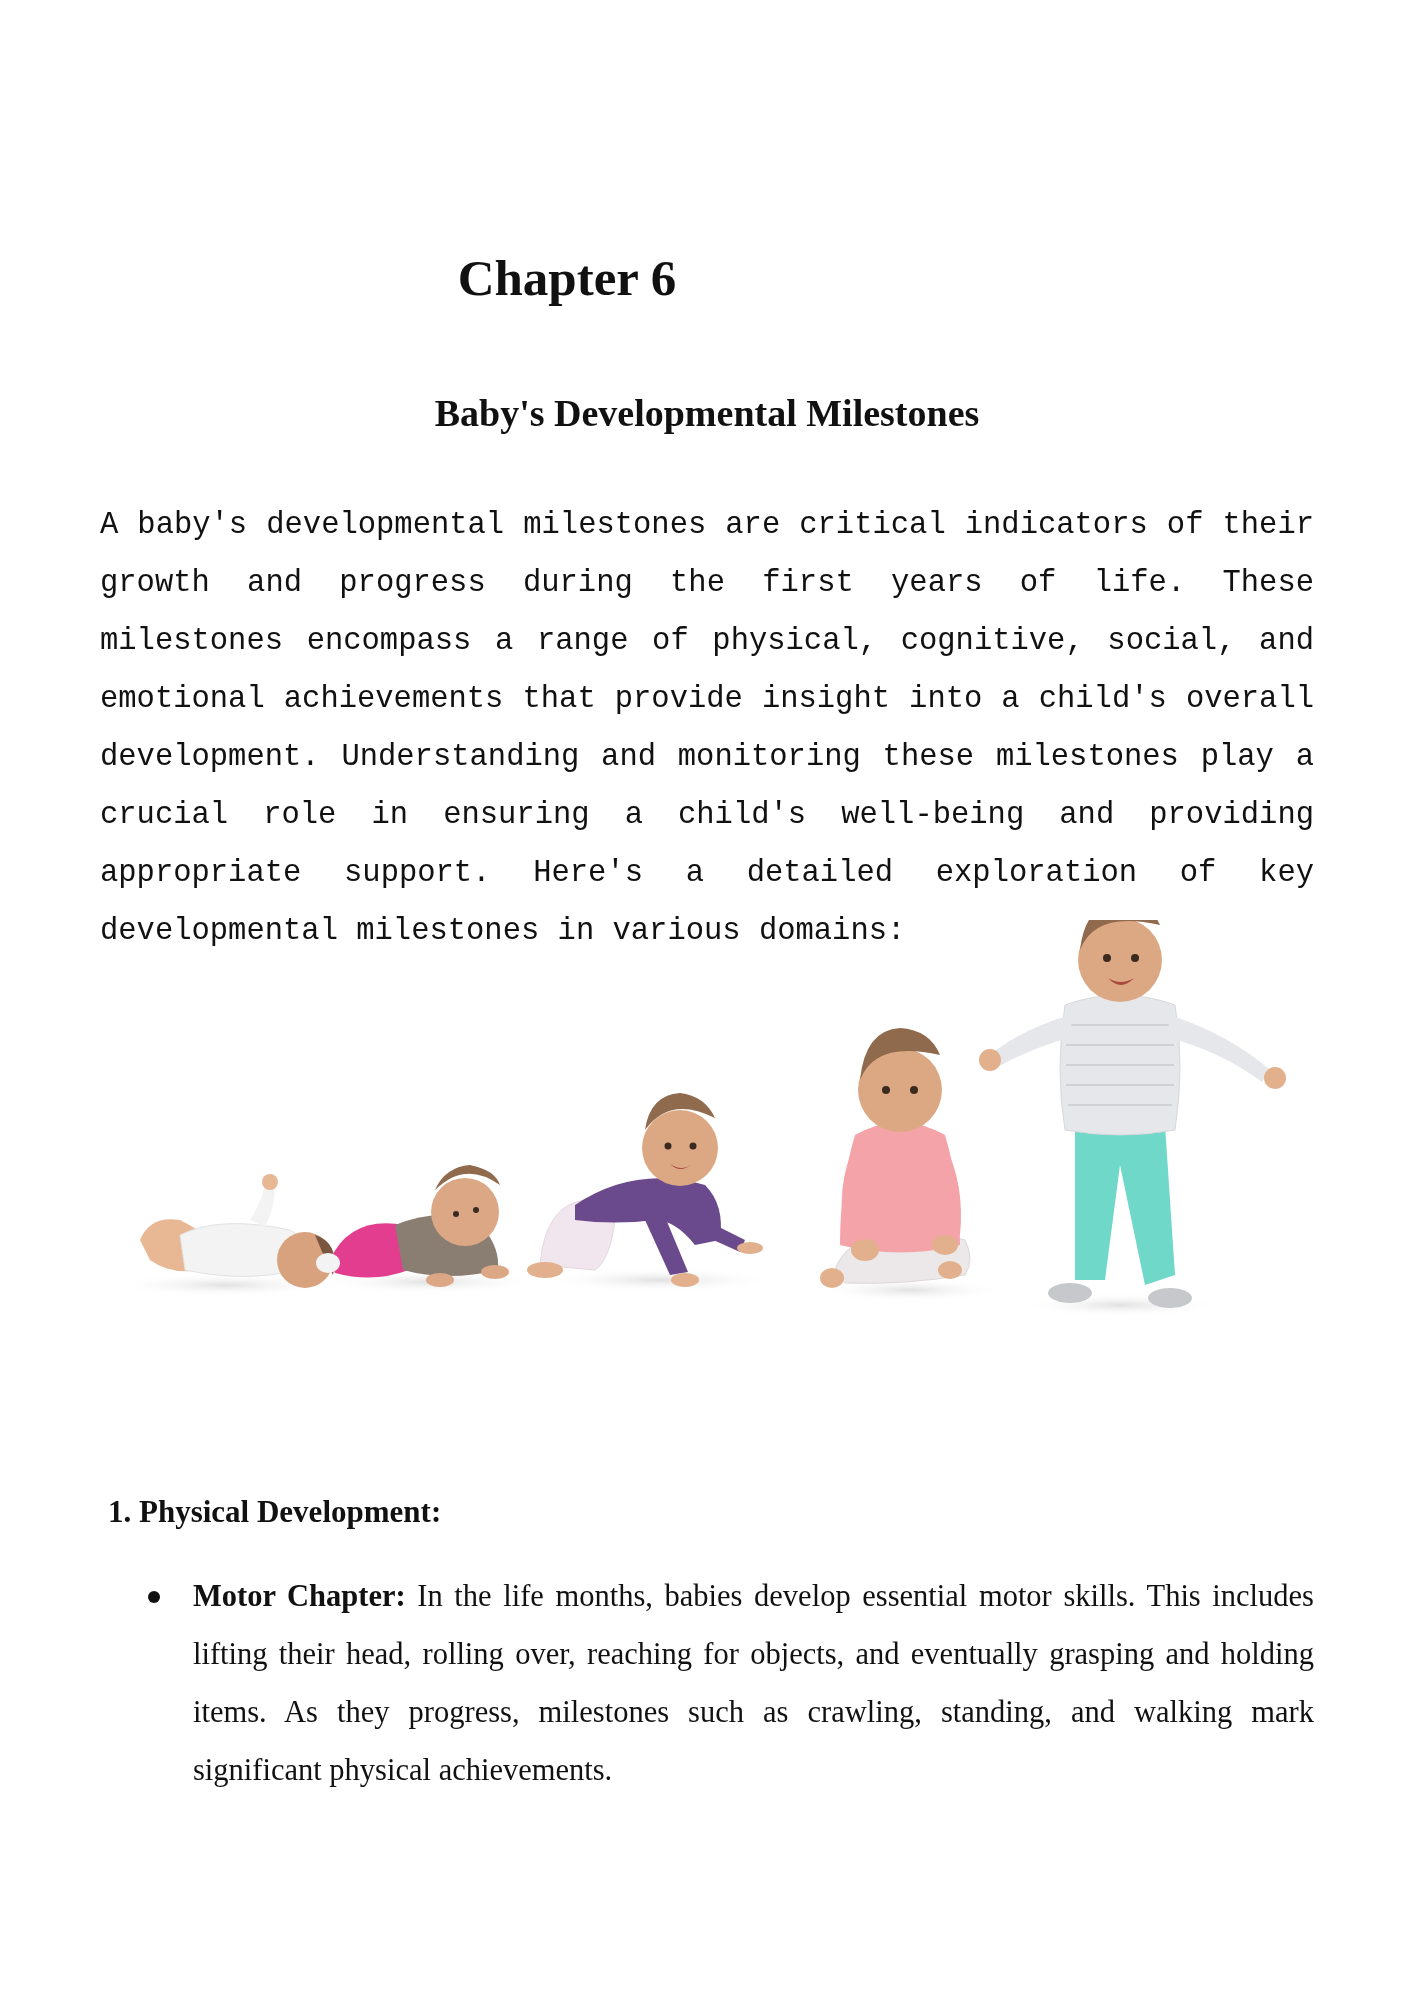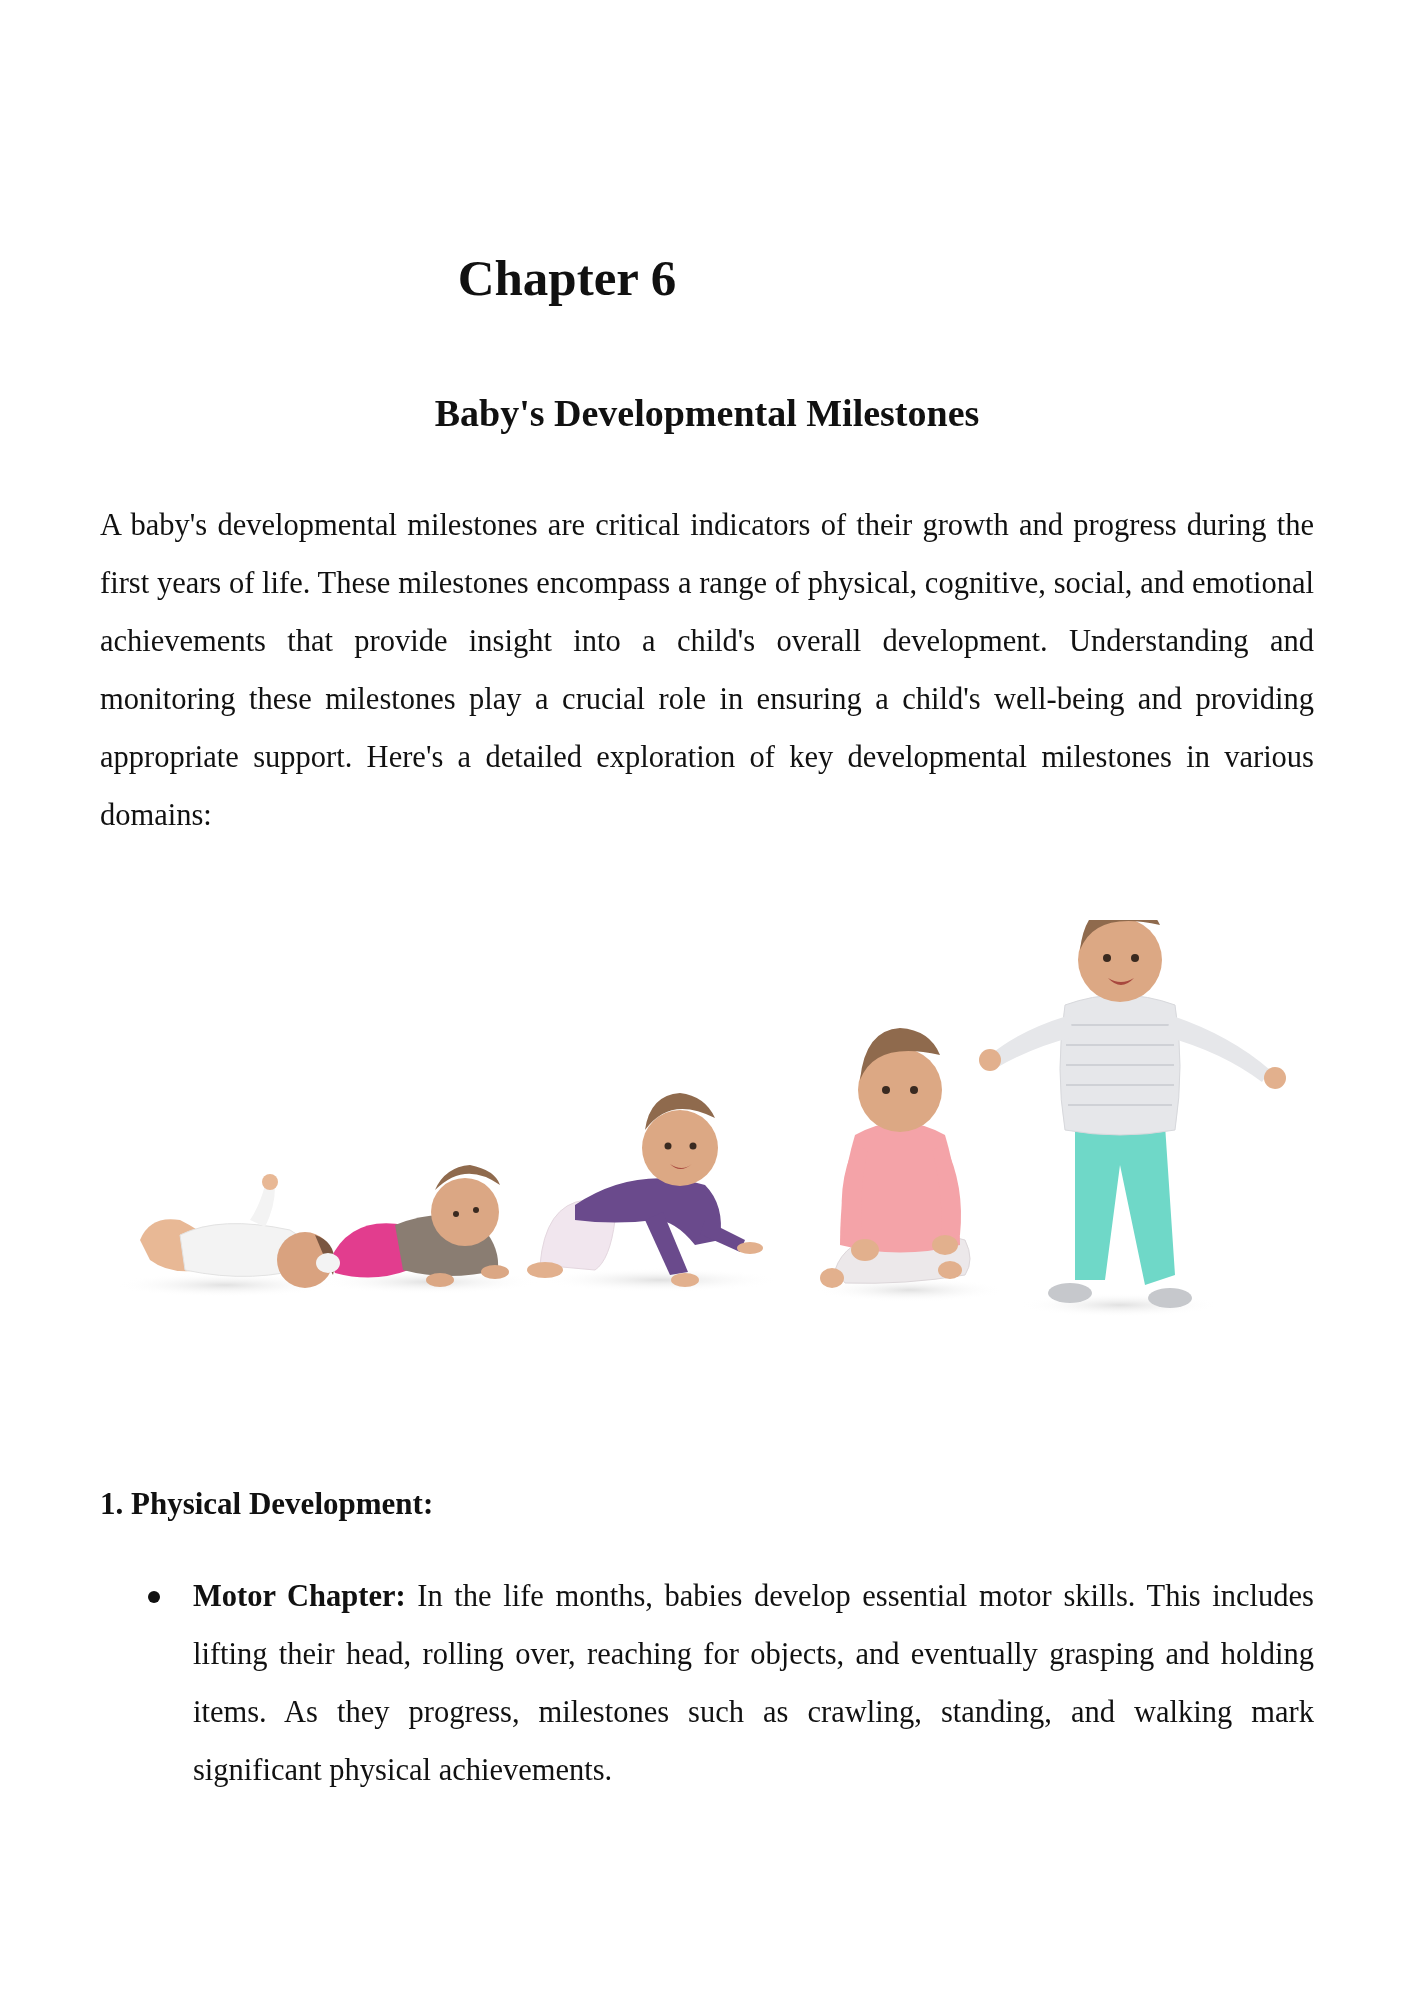--- a/index.html
+++ b/index.html
@@ -42,37 +42,38 @@
   }
   .intro {
     position: absolute;
     left: 100px;
     top: 496px;
     width: 1214px;
     font-size: 30.5px;
     line-height: 58px;
     text-align: justify;
     margin: 0;
+    font-family: Liberation Mono, monospace;
   }
   .illustration {
     position: absolute;
     left: 120px;
     top: 920px;
     width: 1200px;
     height: 410px;
   }
   .illustration svg { width: 100%; height: 100%; display: block; }
   .section-heading {
     position: absolute;
     left: 100px;
     top: 1480px;
     font-weight: bold;
     font-size: 31px;
     line-height: 48px;
-    margin: 0;
+    margin: 8px;
   }
   .bullet-list {
     position: absolute;
     left: 100px;
     top: 1567px;
     width: 1214px;
     margin: 0;
     padding: 0;
     list-style: none;
   }

